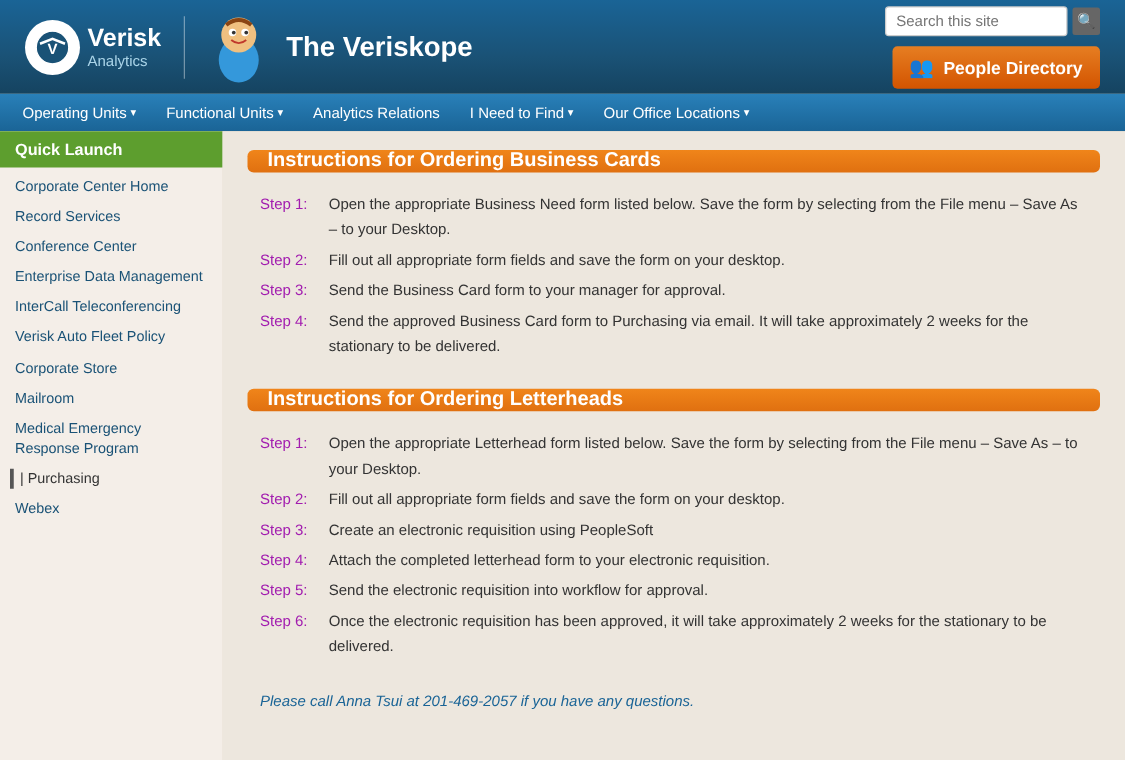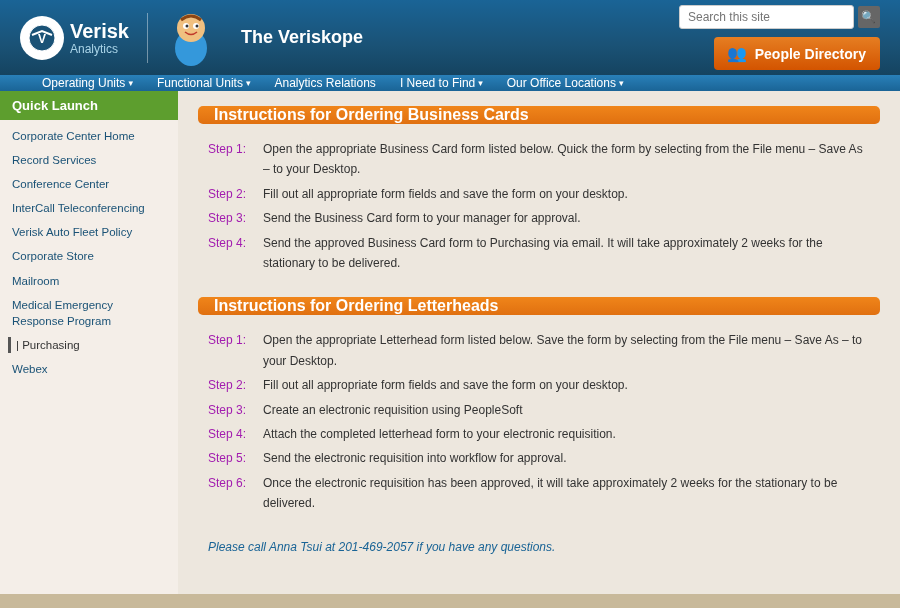--- a/index.html
+++ b/index.html
@@ -47,37 +47,37 @@
       background: rgba(255,255,255,0.4);
       margin: 0 10px;
     }
     .mascot {
       width: 50px;
       height: 55px;
       position: relative;
     }
     .site-title {
       color: white;
-      font-size: 18px;
-      font-weight: bold;
-      margin-left: 17px;
+      font-size: 22px;
+      font-weight: bold;
+      margin-left: 5px;
     }
     .header-right {
       display: flex;
       flex-direction: column;
       align-items: flex-end;
       gap: 8px;
     }
     .search-bar {
       display: flex;
       align-items: center;
       gap: 4px;
     }
     .search-input {
-      width: 175px;
+      width: 146px;
       padding: 4px 8px;
       border: 1px solid #ccc;
       border-radius: 3px;
       font-size: 12px;
       color: #999;
       background: white;
     }
     .search-btn {
       background: #666;
       border: none;
@@ -107,22 +107,22 @@
     }
     .people-icon {
       font-size: 16px;
     }
 
     
     .navbar {
       background: linear-gradient(180deg, #2980b9 0%, #1a6496 100%);
       display: flex;
       align-items: center;
-      padding: 0 32px;
-      height: 16px;
+      padding: 0 8px;
+      height: 30px;
       gap: 4px;
     }
     .nav-item {
       color: white;
       font-size: 12px;
       padding: 5px 10px;
       cursor: pointer;
       display: flex;
       align-items: center;
       gap: 3px;
@@ -297,40 +297,41 @@
   </div>
 </div>
 
 <div class="main-layout">
 
   <div class="sidebar">
     <div class="quick-launch">Quick Launch</div>
     <div class="sidebar-item">Corporate Center Home</div>
     <div class="sidebar-item">Record Services</div>
     <div class="sidebar-item">Conference Center</div>
+    <div class="sidebar-item">Enterprise Data Management</div>
     <div class="sidebar-item">InterCall Teleconferencing</div>
     <div class="sidebar-item">Verisk Auto Fleet Policy</div>
     <div class="sidebar-item">Corporate Store</div>
     <div class="sidebar-item">Mailroom</div>
     <div class="sidebar-item">Medical Emergency Response Program</div>
 
     <div class="sidebar-item-active">
       <div class="active-bar"></div>
       <span>| Purchasing</span>
     </div>
     <div class="sidebar-item">Webex</div>
   </div>
 
   <div class="content">
 
     <div class="section-header">Instructions for Ordering Business Cards</div>
     <div class="section-content">
       <div class="step-row">
         <span class="step-label">Step 1:</span>
-        <span class="step-text">Open the appropriate Business Card form listed below. Quick the form by selecting from the File menu – Save As – to your Desktop.</span>
+        <span class="step-text">Open the appropriate Business Need form listed below. Save the form by selecting from the File menu – Save As – to your Desktop.</span>
       </div>
       <div class="step-row">
         <span class="step-label">Step 2:</span>
         <span class="step-text">Fill out all appropriate form fields and save the form on your desktop.</span>
       </div>
       <div class="step-row">
         <span class="step-label">Step 3:</span>
         <span class="step-text">Send the Business Card form to your manager for approval.</span>
       </div>
       <div class="step-row">

